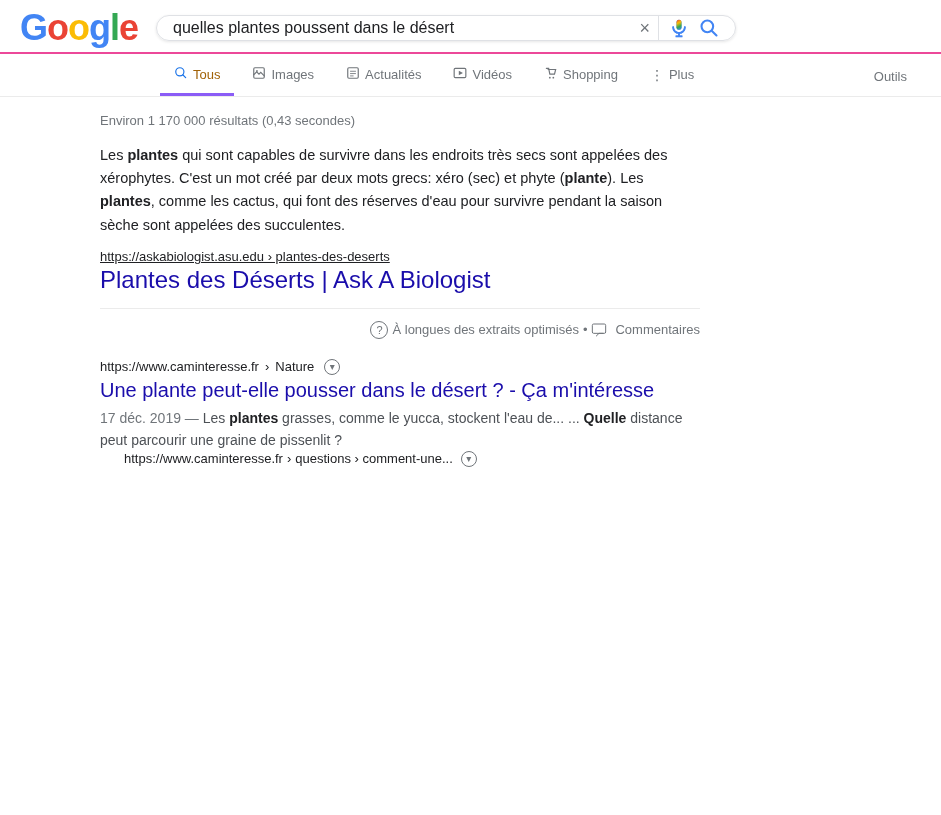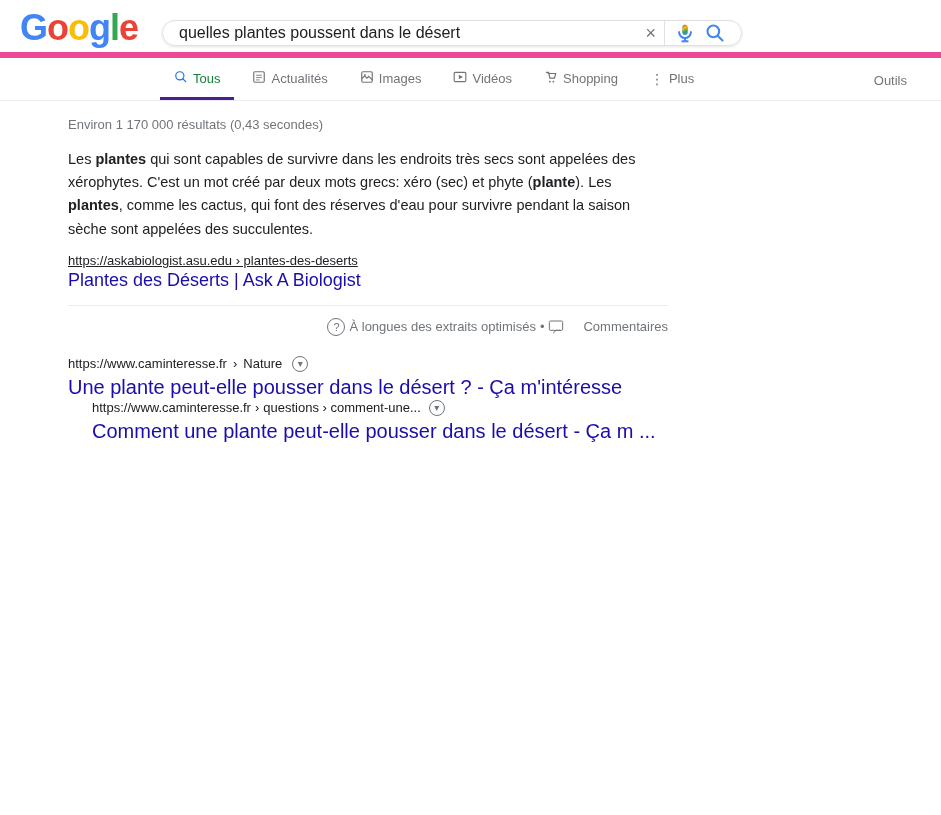--- a/index.html
+++ b/index.html
@@ -5,24 +5,24 @@
     * { box-sizing: border-box; margin: 0; padding: 0; }
     body {
       font-family: Arial, sans-serif;
       background: #fff;
       color: #202124;
       font-size: 14px;
     }
     
     .header {
       display: flex;
-      align-items: flex-end;
+      align-items: center;
       padding: 10px 20px 6px 20px;
-      border-bottom: 6px solid #ec4899;
-      gap: 24px;
+      border-bottom: 2px solid #ec4899;
+      gap: 18px;
     }
     .logo-container {
       display: flex;
       align-items: center;
       flex-shrink: 0;
     }
     .logo {
       font-size: 36px;
       font-weight: bold;
       letter-spacing: -1px;
@@ -94,37 +94,37 @@
       align-items: center;
       gap: 5px;
       padding: 12px 14px 10px;
       font-size: 13px;
       color: #70757a;
       cursor: pointer;
       border-bottom: 3px solid transparent;
       text-decoration: none;
     }
     .nav-item.active {
-      color: #15803d;
-      border-bottom: 3px solid #4c1d95;
+      color: #a16207;
+      border-bottom: 3px solid #8b5cf6;
     }
     .nav-item .nav-icon {
       font-size: 14px;
     }
     .nav-tools {
       margin-left: auto;
       font-size: 13px;
       color: #70757a;
       padding: 12px 14px 10px;
       cursor: pointer;
     }
 
     
     .results-area {
-      padding: 16px 20px 16px 68px;
+      padding: 16px 20px 16px 100px;
       max-width: 750px;
     }
     .results-stats {
       color: #70757a;
       font-size: 13px;
       margin-bottom: 16px;
     }
 
     
     .featured-snippet {
@@ -145,21 +145,21 @@
       color: #202124;
       margin-bottom: 2px;
       text-decoration: underline;
     }
     .snippet-source-url a {
       color: #202124;
       text-decoration: none;
     }
     .snippet-title a {
       color: #1a0dab;
-      font-size: 18px;
+      font-size: 24px;
       text-decoration: none;
       font-weight: normal;
     }
     .snippet-footer {
       display: flex;
       align-items: center;
       gap: 8px;
       margin-top: 14px;
       padding-top: 12px;
       border-top: 1px solid #ebebeb;
@@ -181,21 +181,21 @@
       border: 1px solid #70757a;
       display: flex;
       align-items: center;
       justify-content: center;
       font-size: 11px;
       color: #70757a;
     }
     .footer-comment-icon {
       display: flex;
       align-items: center;
-      gap: 19px;
+      gap: 8px;
     }
     .footer-dot {
       color: #70757a;
     }
 
     
     .result-item {
       margin-bottom: 36px;
       max-width: 600px;
     }
@@ -316,36 +316,36 @@
         <circle cx="10" cy="10" r="7" stroke="#1a73e8" stroke-width="2" fill="none"></circle>
         <line x1="15" y1="15" x2="20" y2="20" stroke="#1a73e8" stroke-width="2" stroke-linecap="round"></line>
       </svg>
     </span>
     <span>Tous</span>
   </a>
   <a class="nav-item" href="#">
     <span class="nav-icon">
       <svg width="14" height="14" viewBox="0 0 24 24" fill="none">
         <rect x="3" y="3" width="18" height="18" rx="2" stroke="#70757a" stroke-width="2" fill="none"></rect>
+        <circle cx="8.5" cy="8.5" r="1.5" fill="#70757a"></circle>
+        <path d="M3 15l5-5 4 4 3-3 6 6" stroke="#70757a" stroke-width="2" stroke-linecap="round" fill="none"></path>
+      </svg>
+    </span>
+    <span>Images</span>
+  </a>
+  <a class="nav-item" href="#">
+    <span class="nav-icon">
+      <svg width="14" height="14" viewBox="0 0 24 24" fill="none">
+        <rect x="3" y="3" width="18" height="18" rx="2" stroke="#70757a" stroke-width="2" fill="none"></rect>
         <line x1="7" y1="9" x2="17" y2="9" stroke="#70757a" stroke-width="1.5"></line>
         <line x1="7" y1="13" x2="17" y2="13" stroke="#70757a" stroke-width="1.5"></line>
         <line x1="7" y1="17" x2="13" y2="17" stroke="#70757a" stroke-width="1.5"></line>
       </svg>
     </span>
     <span>Actualités</span>
-  </a>
-  <a class="nav-item" href="#">
-    <span class="nav-icon">
-      <svg width="14" height="14" viewBox="0 0 24 24" fill="none">
-        <rect x="3" y="3" width="18" height="18" rx="2" stroke="#70757a" stroke-width="2" fill="none"></rect>
-        <circle cx="8.5" cy="8.5" r="1.5" fill="#70757a"></circle>
-        <path d="M3 15l5-5 4 4 3-3 6 6" stroke="#70757a" stroke-width="2" stroke-linecap="round" fill="none"></path>
-      </svg>
-    </span>
-    <span>Images</span>
   </a>
   <a class="nav-item" href="#">
     <span class="nav-icon">
       <svg width="14" height="14" viewBox="0 0 24 24" fill="none">
         <rect x="2" y="4" width="20" height="16" rx="2" stroke="#70757a" stroke-width="2" fill="none"></rect>
         <polygon points="10,8 10,16 17,12" fill="#70757a"></polygon>
       </svg>
     </span>
     <span>Vidéos</span>
   </a>
@@ -400,27 +400,27 @@
   <div class="result-item">
     <div class="result-url-line">
       <span class="result-url-text">https://www.caminteresse.fr</span>
       <span>›</span>
       <span class="result-url-breadcrumb">Nature</span>
       <span class="result-url-arrow">▾</span>
     </div>
     <div class="result-title">
       <a href="#">Une plante peut-elle pousser dans le désert ? - Ça m'intéresse</a>
     </div>
+    <div class="result-snippet">
+      <span class="result-date">17 déc. 2019 —</span> Les <strong>plantes</strong> grasses, comme le yucca, stockent l'eau de... ... <strong>Quelle</strong> distance peut parcourir une graine de pissenlit ?
+    </div>
 
     <div class="sub-result-item">
       <div class="sub-result-url-line">
         <span class="result-url-text">https://www.caminteresse.fr</span>
         <span>›</span>
         <span class="result-url-breadcrumb">questions › comment-une...</span>
         <span class="result-url-arrow">▾</span>
       </div>
-      <div class="result-title">
-        <a href="#">Comment une plante peut-elle pousser dans le désert - Ça m ...</a>
-      </div>
     </div>
   </div>
 
 </div>
 
 </body></html>

